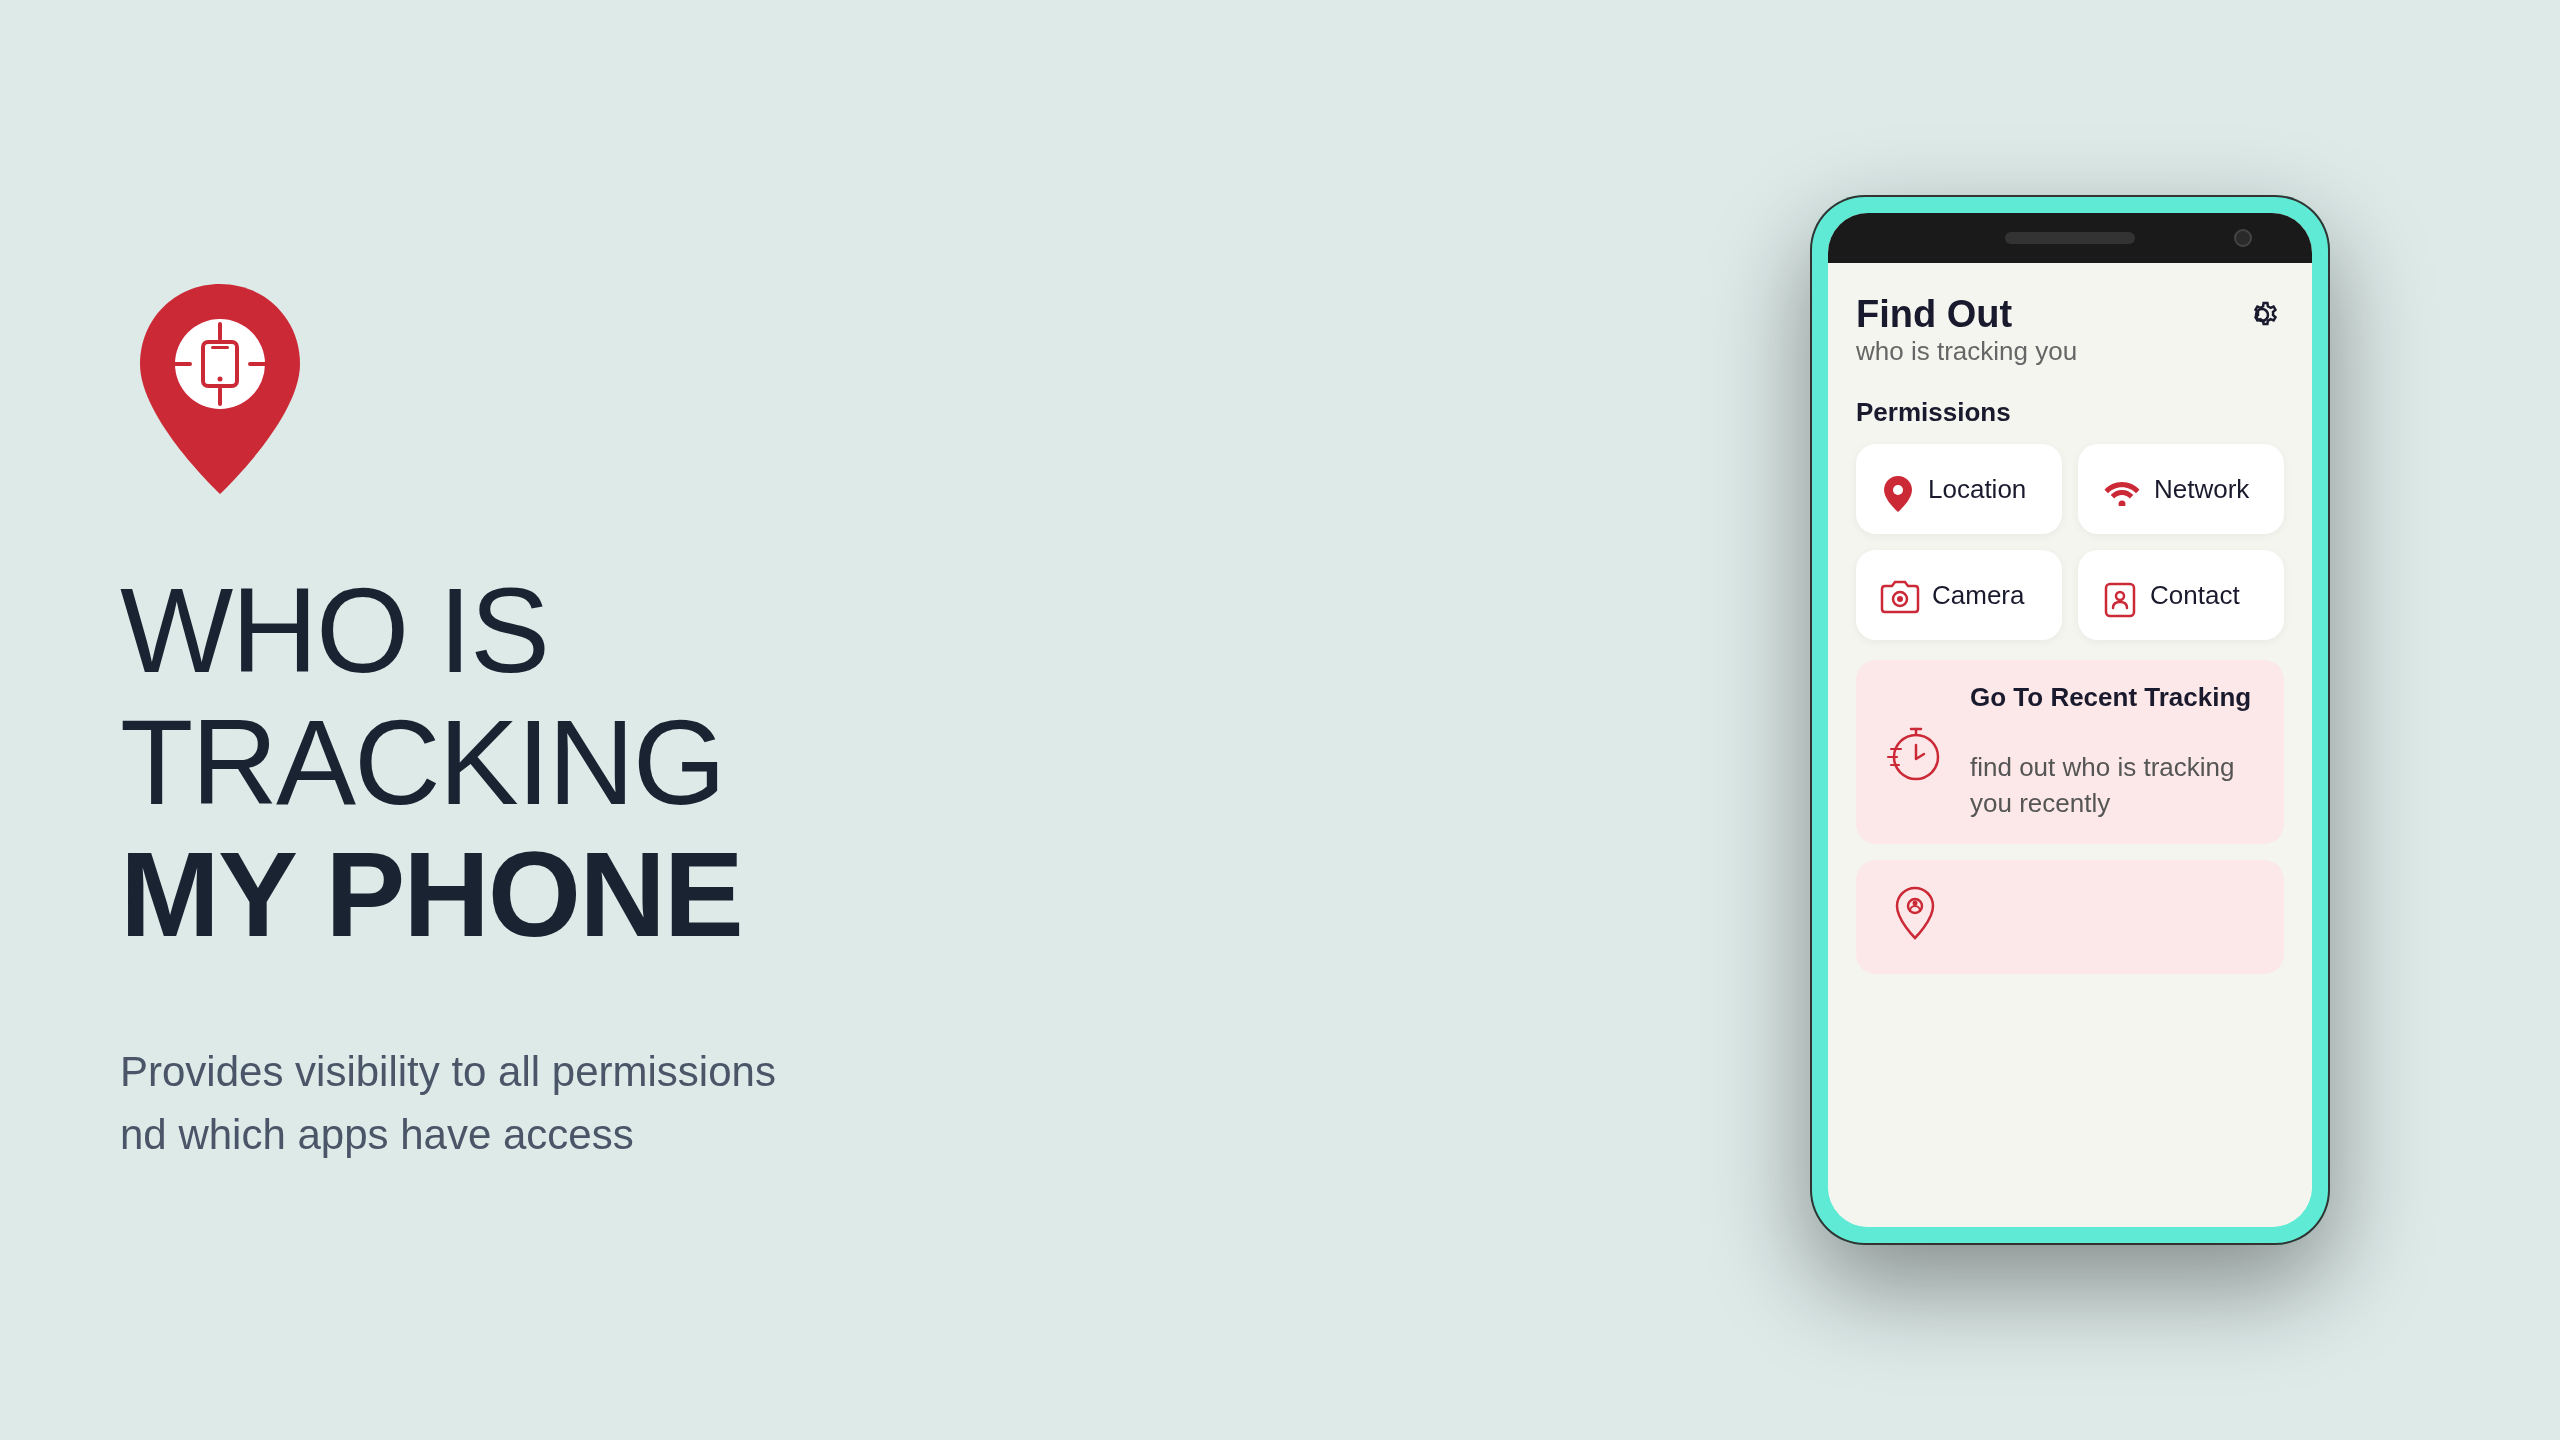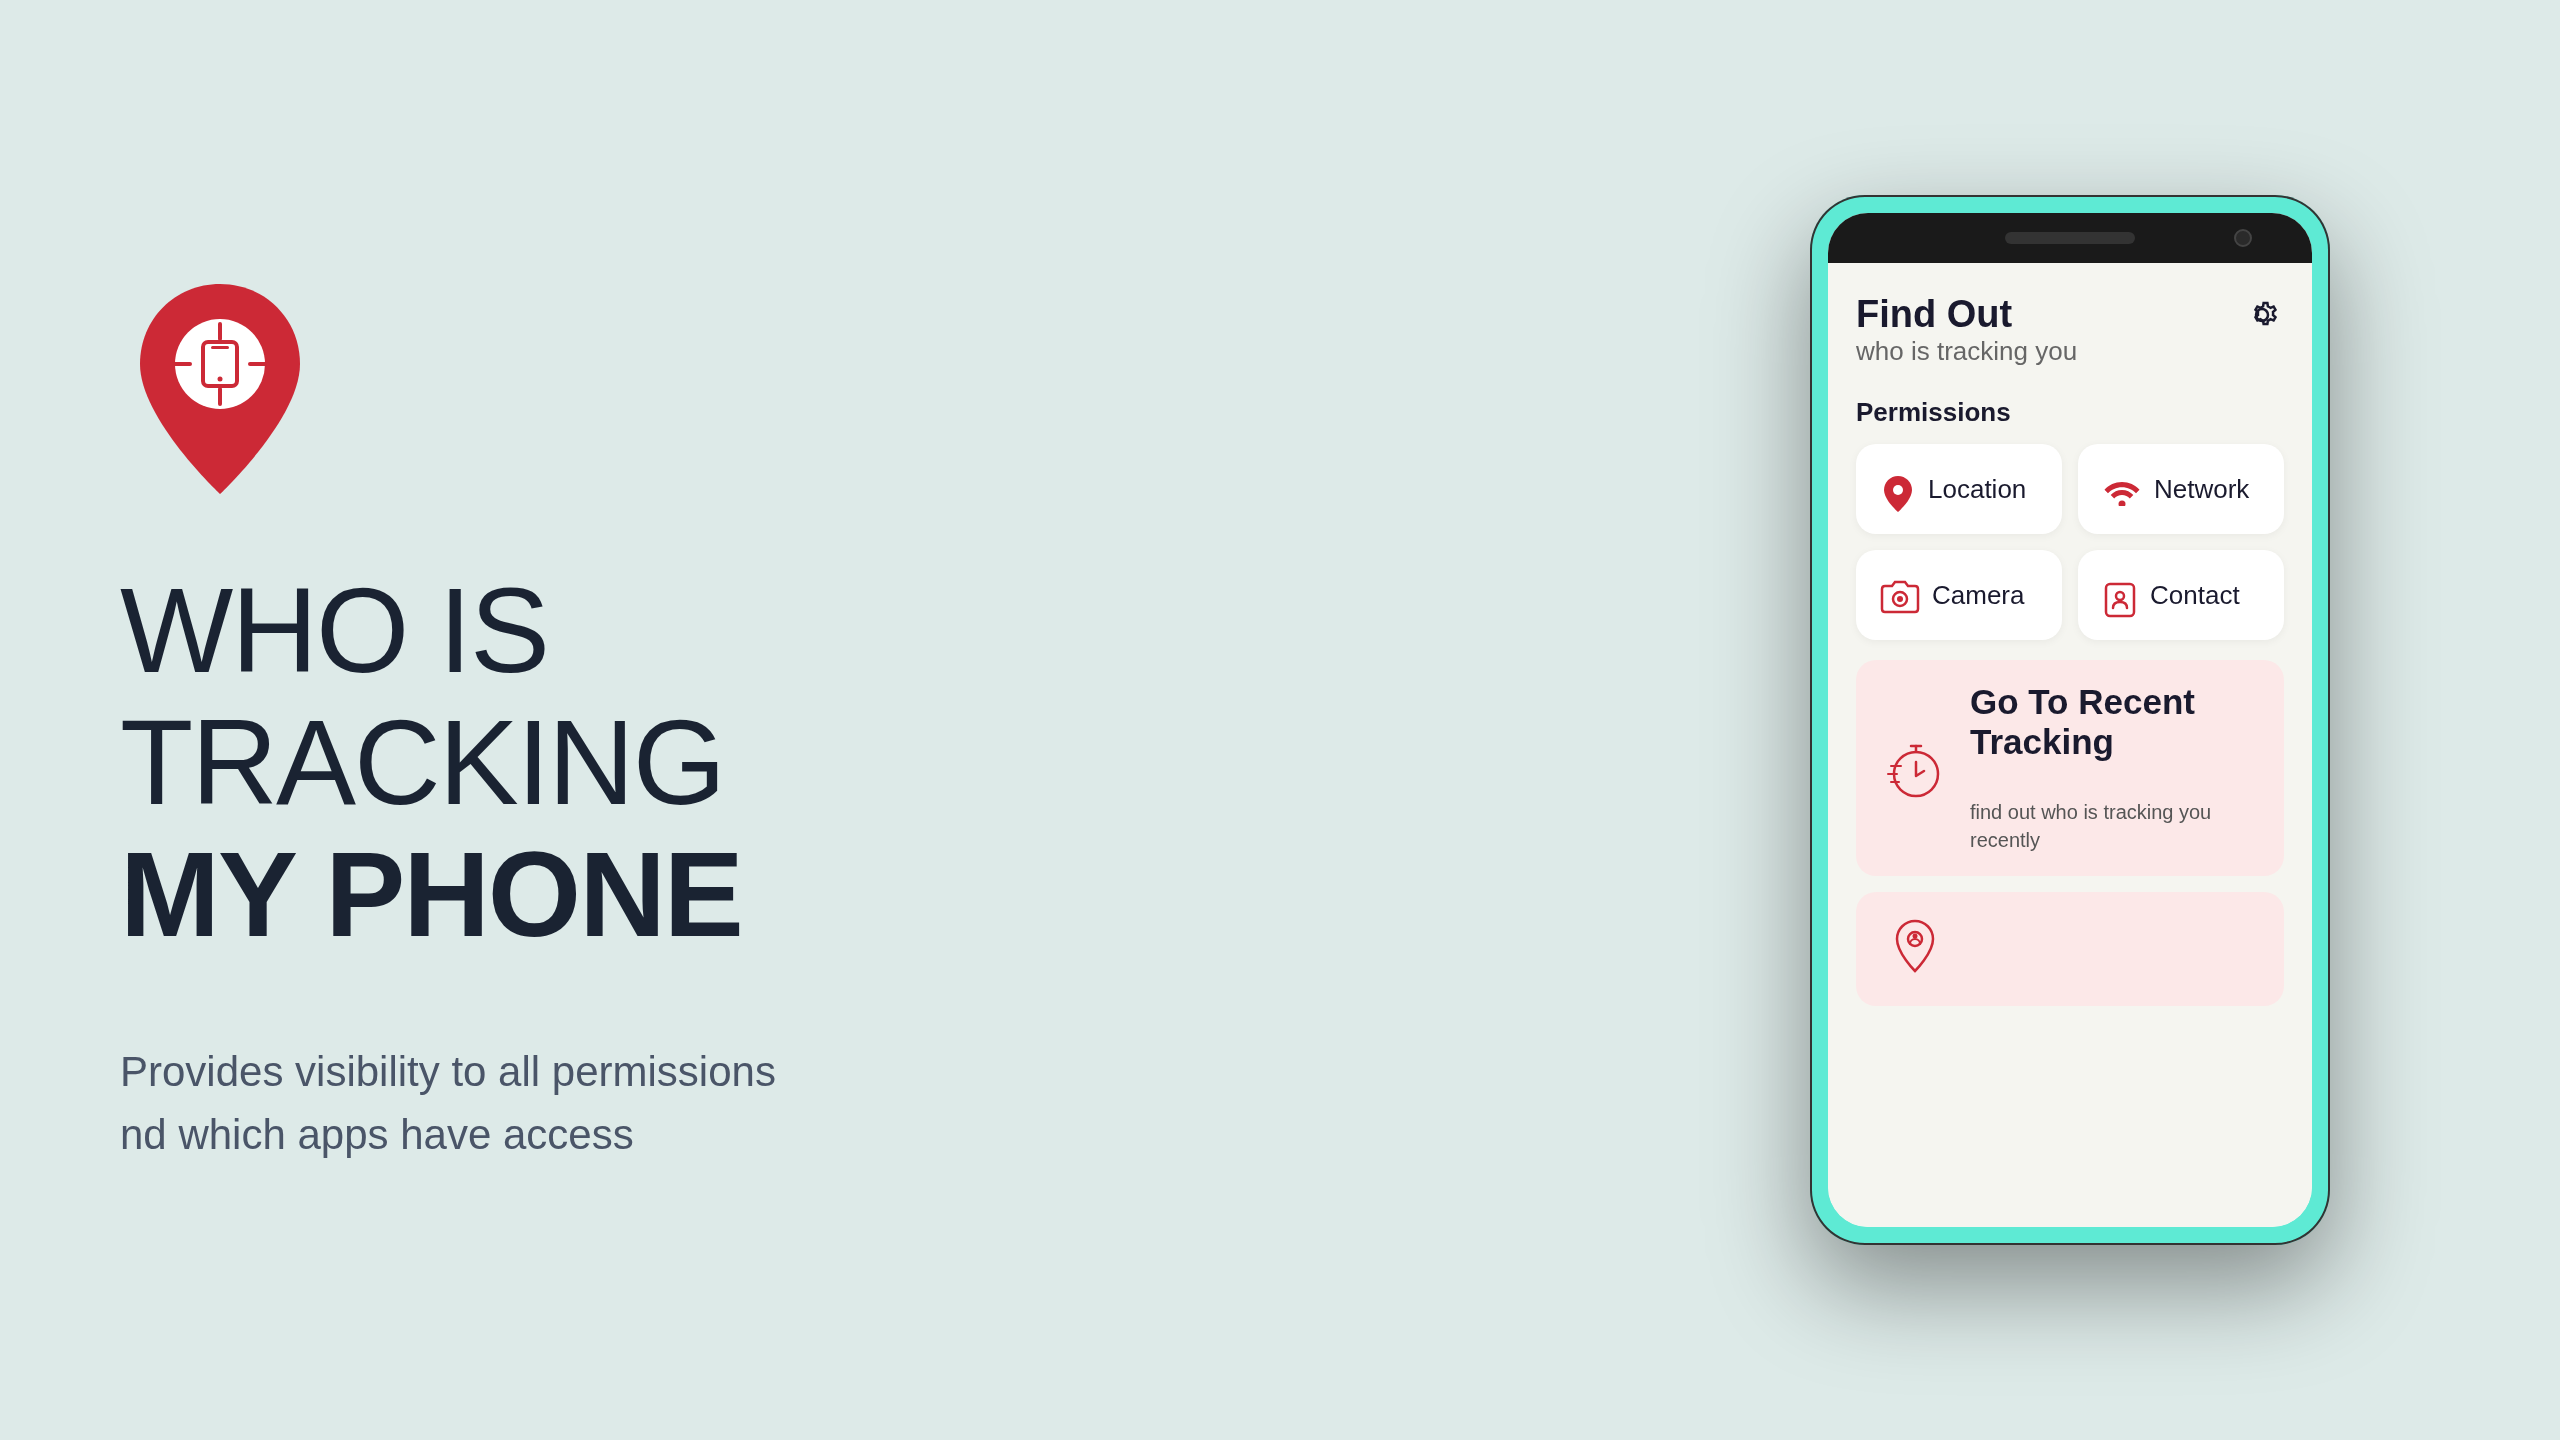--- a/index.html
+++ b/index.html
@@ -198,28 +198,28 @@
       align-items: center;
       justify-content: center;
       flex-shrink: 0;
     }
 
     .feature-text-wrap {
       flex: 1;
     }
 
     .feature-title {
-      font-size: 35px;
+      font-size: 26px;
       font-weight: 700;
       color: #1a1a2e;
       margin-bottom: 6px;
     }
 
     .feature-desc {
-      font-size: 20px;
+      font-size: 26px;
       color: #555;
       line-height: 1.4;
       margin-top: 36px;
     }
 
     
     svg { display: block; }
   </style>
 </head>
 <body>

